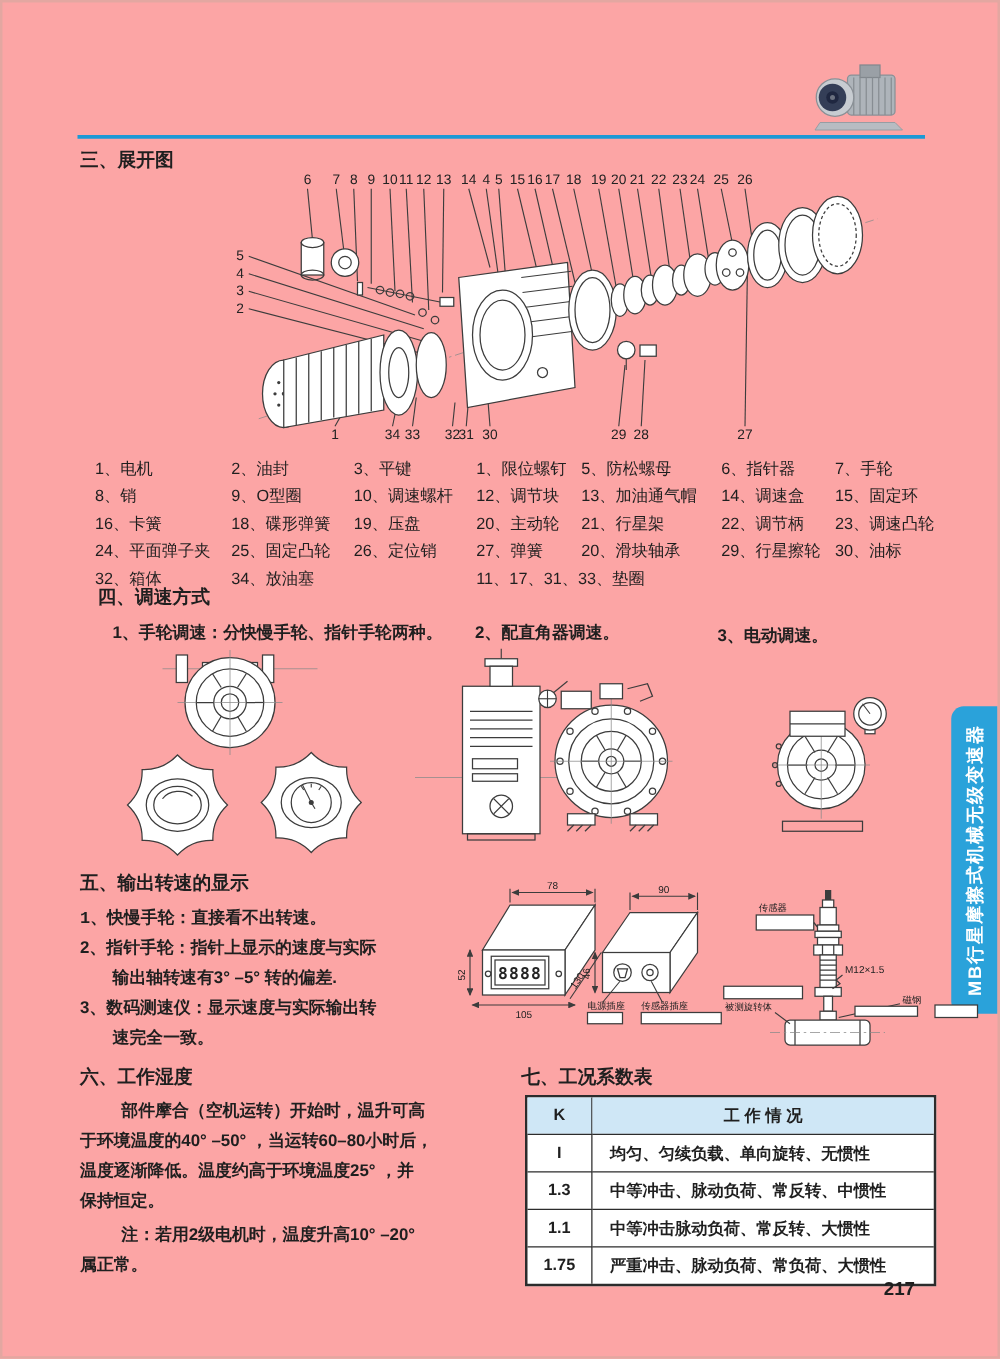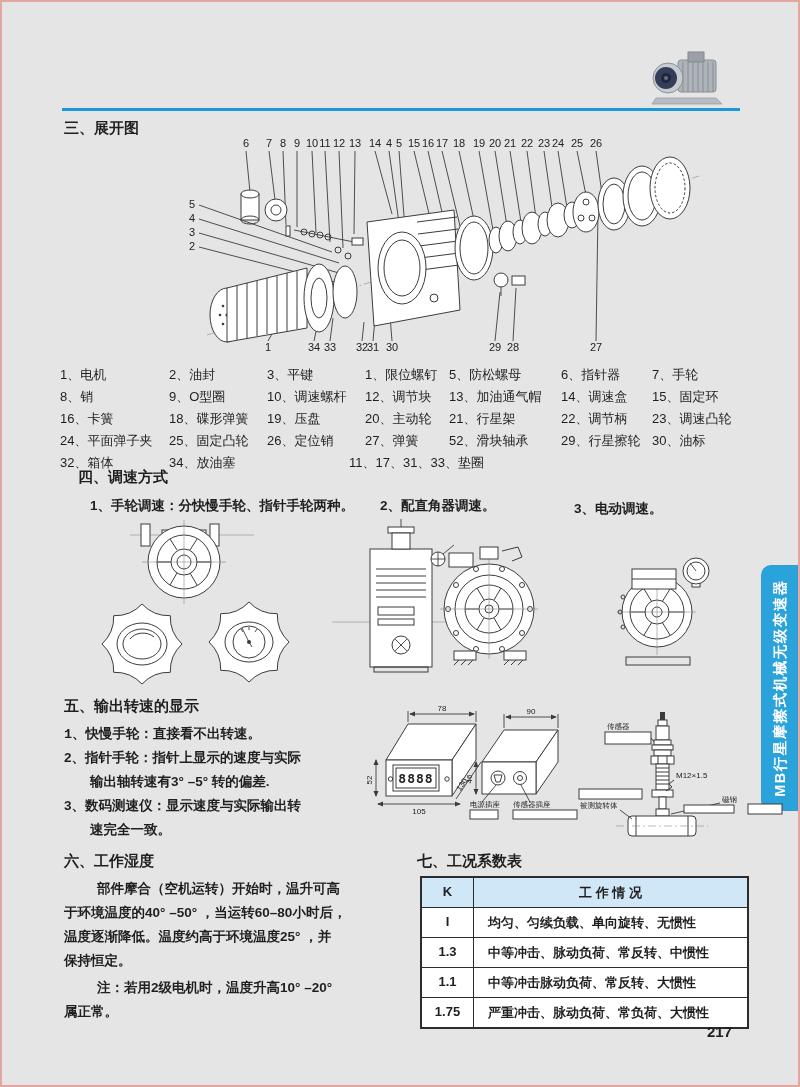--- a/index.html
+++ b/index.html
@@ -1,27 +1,27 @@
 <!DOCTYPE html>
 <html><head>
 <meta charset="utf-8">
 <style>
   html,body{margin:0;padding:0;}
   body{width:800px;height:1087px;position:relative;background:#fff;
        font-family:"Liberation Sans",sans-serif;color:#1f1f1f;}
-  #page{position:absolute;inset:0;width:800px;height:1087px;background:#e5e5e5;
+  #page{position:absolute;inset:0;width:800px;height:1087px;background:#fca5a5;
         box-sizing:border-box;border:2px solid #e3a7a1;overflow:hidden;}
   .abs{position:absolute;}
   .sec-title{font-size:15px;font-weight:bold;white-space:nowrap;}
   .body-b{font-size:13.5px;font-weight:bold;white-space:nowrap;}
   .rule{background:#1b99d5;}
   .parts{position:absolute;left:58px;top:362px;width:690px;display:grid;
          grid-template-columns:109px 98px 98px 84px 112px 91px 1fr;
          font-size:13px;line-height:22px;white-space:nowrap;}
-  .parts div{overflow:visible;}
+  .parts div{overflow:visible;margin-left:16px;}
   .shift-l{margin-left:-16px;}
   .ctable{position:absolute;left:418px;top:874px;width:325px;border:2px solid #2c2c2c;
           background:#fff;}
   .crow{display:grid;grid-template-columns:52px 1fr;}
   .crow > div{border-top:1.5px solid #2c2c2c;font-size:13px;font-weight:bold;
               padding:6px 0 5px 0;text-align:center;white-space:nowrap;}
   .crow.first > div{border-top:none;}
   .crow > div:first-child{border-right:1.5px solid #2c2c2c;}
   .crow.hdr > div{background:#cfe7f6;}
   .crow:not(.hdr) > div:last-child{text-align:left;padding-left:14px;}
@@ -254,21 +254,21 @@
     <div>18、碟形弹簧</div>
     <div>19、压盘</div>
     <div>20、主动轮</div>
     <div>21、行星架</div>
     <div>22、调节柄</div>
     <div>23、调速凸轮</div>
     <div>24、平面弹子夹</div>
     <div>25、固定凸轮</div>
     <div>26、定位销</div>
     <div>27、弹簧</div>
-    <div>52、滑块轴承</div>
+    <div>20、滑块轴承</div>
     <div>29、行星擦轮</div>
     <div>30、油标</div>
     <div style="grid-column:1;">32、箱体</div>
     <div style="grid-column:2;">34、放油塞</div>
     <div class="shift-l" style="grid-column:4 / span 3;">11、17、31、33、垫圈</div>
   </div>
 
   <div class="abs sec-title" style="left:76px;top:466px;">四、调速方式</div>
   <div class="abs body-b" style="left:88px;top:495px;">1、手轮调速：分快慢手轮、指针手轮两种。</div>
   <div class="abs body-b" style="left:378px;top:495px;">2、配直角器调速。</div>

